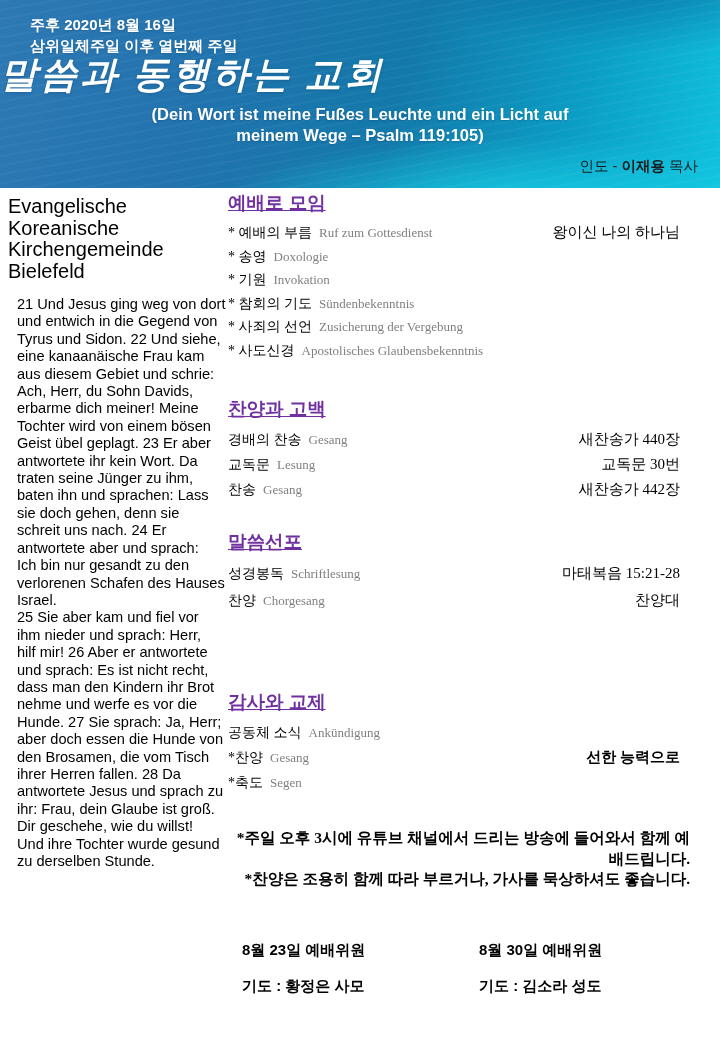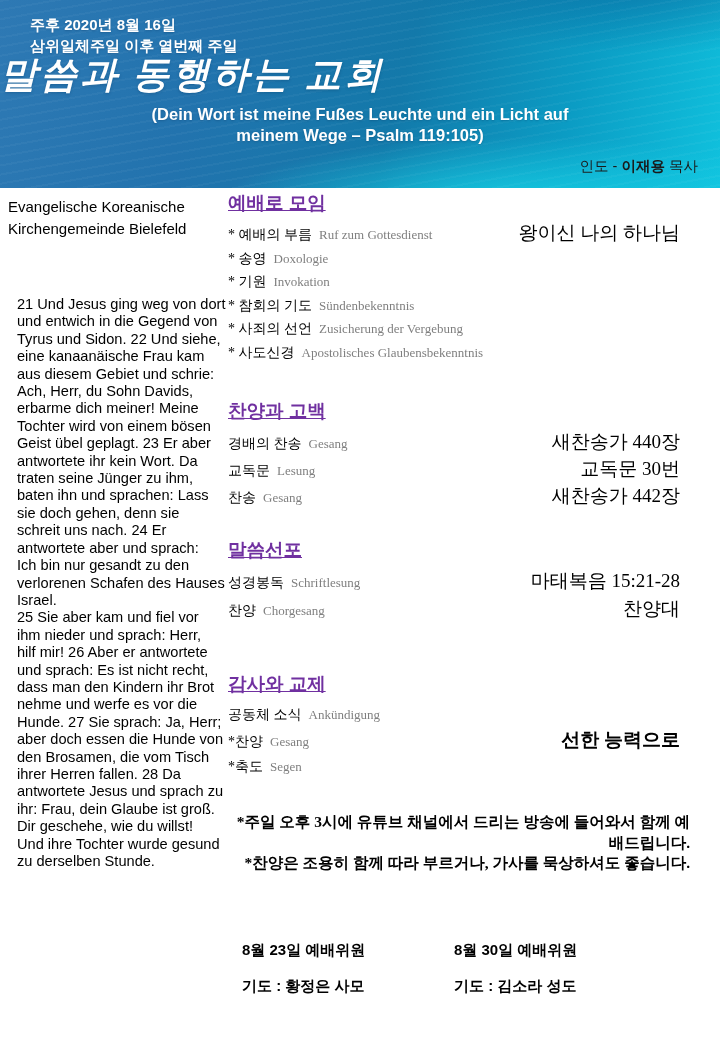--- a/index.html
+++ b/index.html
@@ -37,56 +37,56 @@
   
   .leader {
     position:absolute; top:157px; right:22px;
     font-size:14.5px; color:#1a1a1a;
   }
   .leader strong { font-weight:bold; }
 
   
   .church {
     position:absolute; left:8px; top:196px; width:230px;
-    font-size:15px; line-height:21.5px; color:#000;
+    font-size:20px; line-height:21.5px; color:#000;
   }
   .scripture {
     position:absolute; left:17px; top:296px; width:228px;
     font-size:14.6px; line-height:17.4px; white-space:pre-line; color:#000;
   }
 
   
   .right-col { position:absolute; left:228px; top:192px; width:452px; }
   .section-title {
     font-weight:bold; font-size:18.5px; line-height:22px;
     text-decoration:underline; margin-bottom:7px;
   }
   .row { display:flex; align-items:baseline; }
   .row .k { font-family:"Liberation Serif","DejaVu Serif",serif; font-size:14px; white-space:nowrap; }
   .row .g { font-family:"Liberation Serif","DejaVu Serif",serif; font-size:13px; margin-left:7px; white-space:nowrap; }
-  .row .v { font-family:"Liberation Serif","DejaVu Serif",serif; font-size:19px; margin-left:auto; text-align:right; white-space:nowrap; }
+  .row .v { font-family:"Liberation Serif","DejaVu Serif",serif; font-size:15px; margin-left:auto; text-align:right; white-space:nowrap; }
   .row .v strong { font-weight:bold; }
   #sections .section:nth-child(1) .row { line-height:23.5px; }
   #sections .section:nth-child(2) .row { line-height:25px; }
   #sections .section:nth-child(3) .row { line-height:26px; }
   #sections .section:nth-child(4) .row { line-height:25px; }
   #sections .section:nth-child(2) { margin-top:36px; }
   #sections .section:nth-child(3) { margin-top:29px; }
-  #sections .section:nth-child(4) { margin-top:49px; }
+  #sections .section:nth-child(4) { margin-top:77px; }
 
   .notes {
     margin-top:33px; margin-right:-10px; text-align:right;
     font-family:"Liberation Serif","DejaVu Serif",serif;
     font-weight:600; font-size:15.5px; line-height:20.5px; color:#000;
   }
 
   
   .committees {
     position:absolute; left:242px; top:941px; width:450px;
-    display:flex; 
+    display:flex; gap:25px;
   }
   .committee { width:212px; }
   .committee .c-title { font-weight:bold; font-size:15px; }
   .committee .c-prayer { font-weight:bold; font-size:15px; margin-top:17px; }
 </style>
 </head>
 <body>
 
 <div class="banner">
   <div class="banner-dates">

